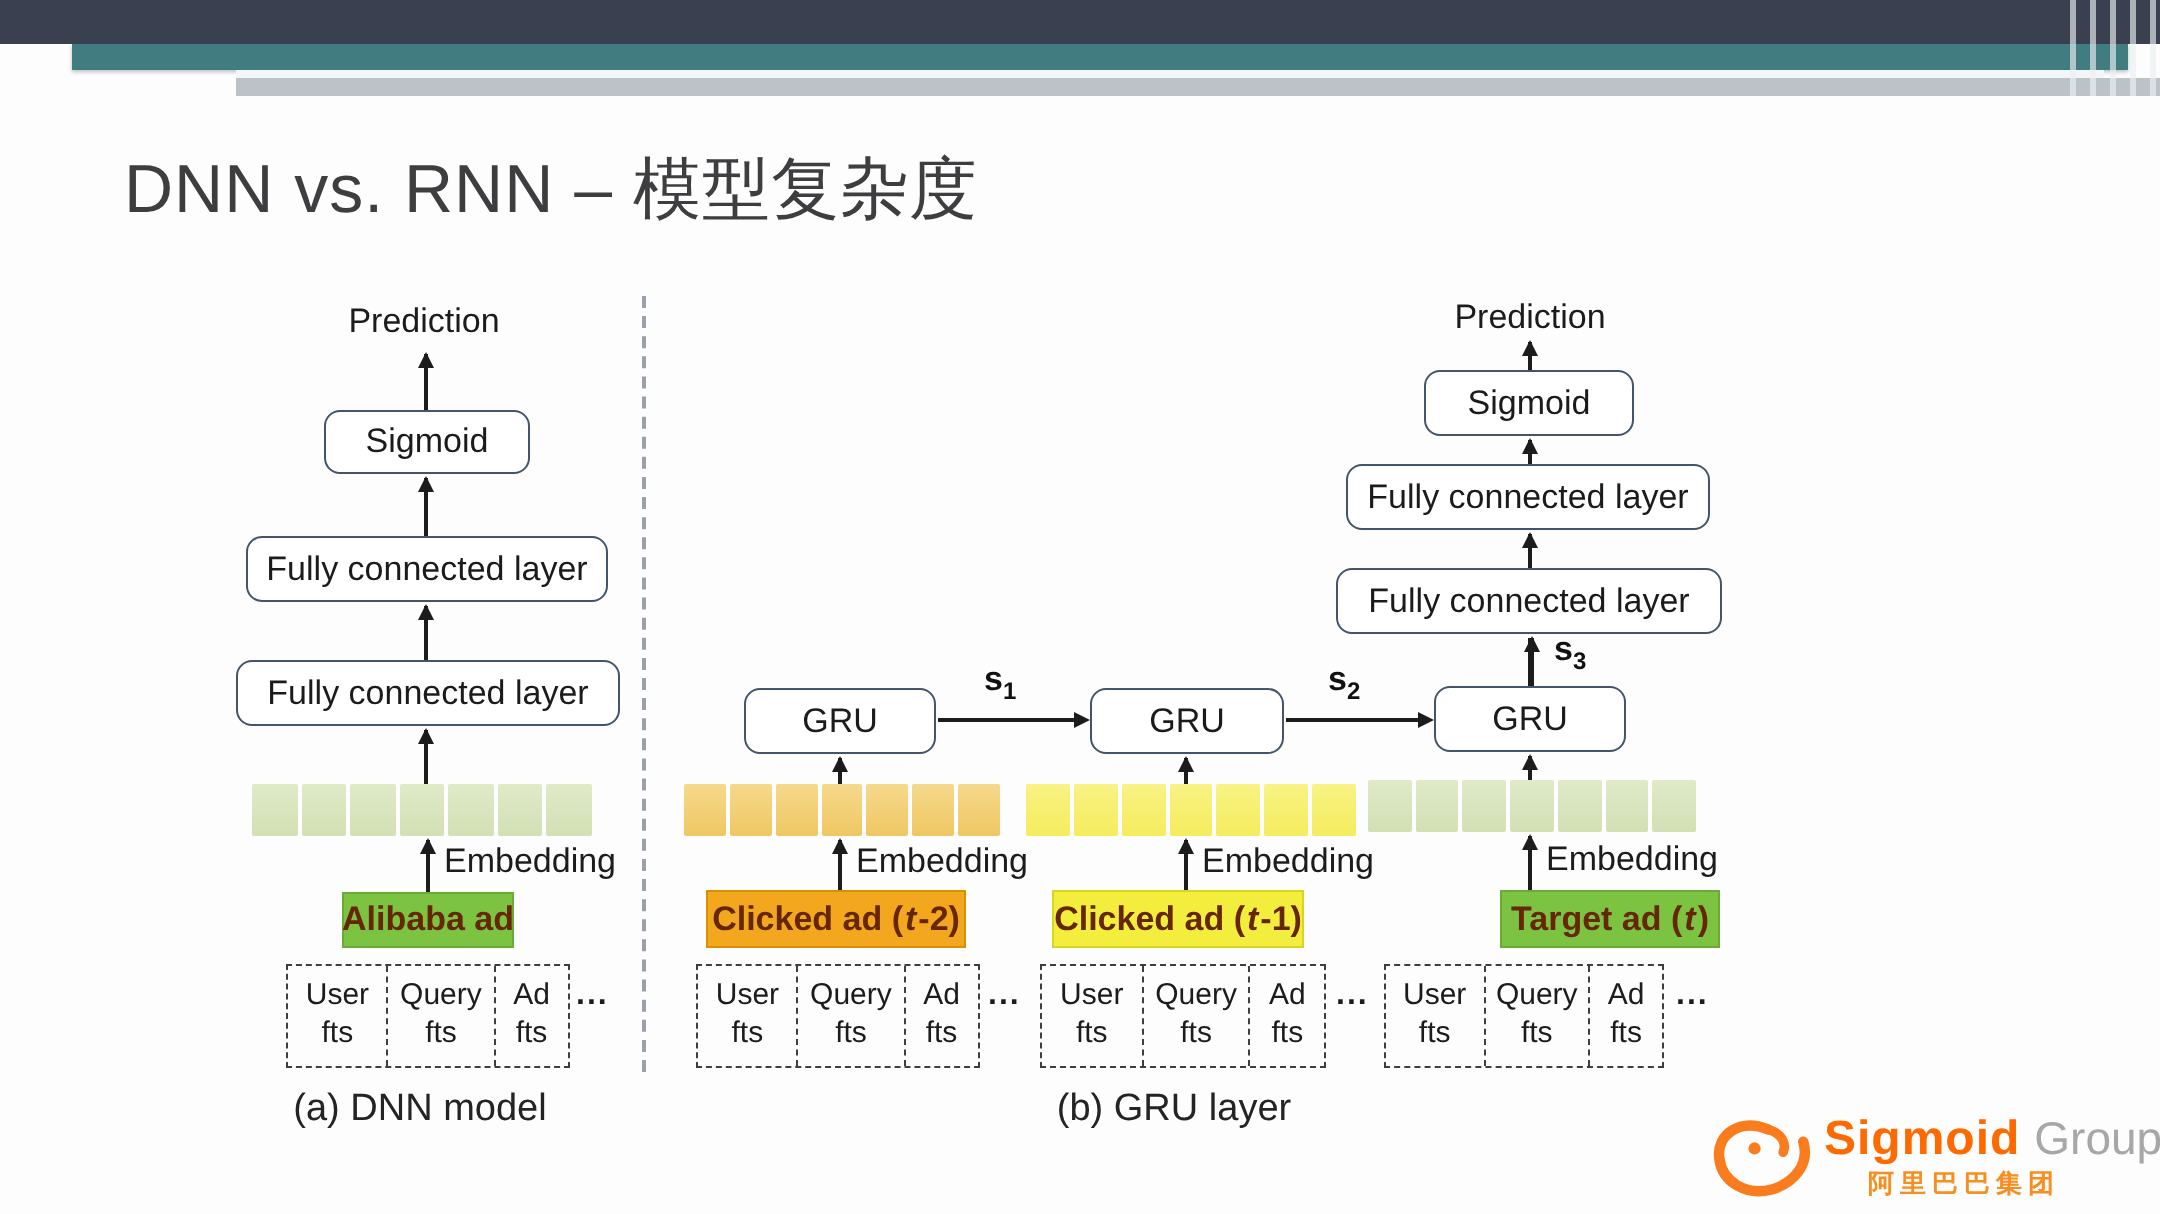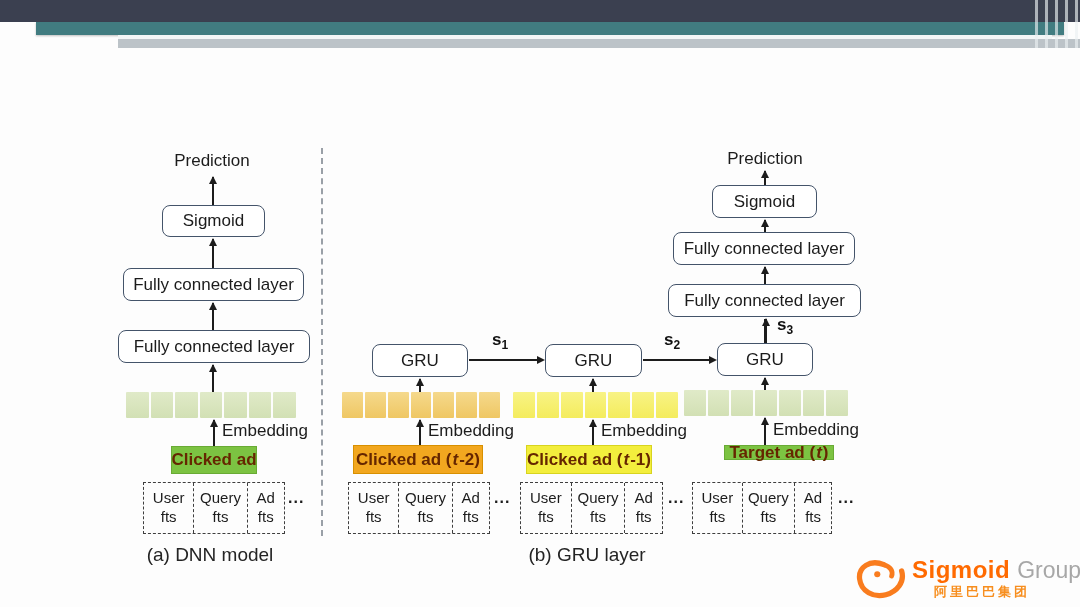--- a/index.html
+++ b/index.html
@@ -71,20 +71,21 @@
 <body>
 
 <div class="slide">
 
   <div class="bar-dark"></div>
   <div class="bar-teal"></div>
   <div class="bar-white"></div>
   <div class="bar-gray"></div>
   <div class="corner-stripes"></div>
 
+  <div class="title">DNN vs. RNN – 模型复杂度</div>
 
   <div class="divider"></div>
 
   <div class="pred" style="left:142px; top:151px;">Prediction</div>
   <div class="arrow-v" style="left:212px; top:177px; height:28px;"></div>
   <div class="node" style="left:162px; top:205px; width:103px; height:32px;">Sigmoid</div>
   <div class="arrow-v" style="left:212px; top:239px; height:29px;"></div>
   <div class="node" style="left:123px; top:268px; width:181px; height:33px;">Fully connected layer</div>
   <div class="arrow-v" style="left:212px; top:303px; height:27px;"></div>
   <div class="node" style="left:118px; top:330px; width:192px; height:33px;">Fully connected layer</div>
@@ -96,21 +97,21 @@
       <i></i>
       <i></i>
       <i></i>
       <i></i>
       <i></i>
   </div>
   <div class="arrow-v" style="left:213px; top:420px; height:26px;"></div>
   <div class="lbl" style="left:222px; top:421px;">Embedding</div>
 
   <div class="tag green" style="left:171px; top:446px; width:86px; height:28px;">
-    <span>Clicked ad</span>
+    <span>Alibaba ad</span>
   </div>
 
   <div class="ftable" style="left:143px; top:482px; width:142px;">
     <div class="fcell fc-user">
       <div>User</div>
       <div>fts</div>
     </div>
     <div class="fcell fc-query">
       <div>Query</div>
       <div>fts</div>
@@ -192,21 +193,21 @@
   <div class="tag amber" style="left:353px; top:445px; width:130px; height:29px;">
     <span>Clicked ad (</span>
       <i>t</i>
       <span>-2)</span>
   </div>
   <div class="tag yellow" style="left:526px; top:445px; width:126px; height:29px;">
     <span>Clicked ad (</span>
       <i>t</i>
       <span>-1)</span>
   </div>
-  <div class="tag green" style="left:724px; top:445px; width:110px; height:15px;">
+  <div class="tag green" style="left:750px; top:445px; width:110px; height:29px;">
     <span>Target ad (</span>
       <i>t</i>
       <span>)</span>
   </div>
 
   <div class="ftable" style="left:348px; top:482px; width:142px;">
     <div class="fcell fc-user">
       <div>User</div>
       <div>fts</div>
     </div>

